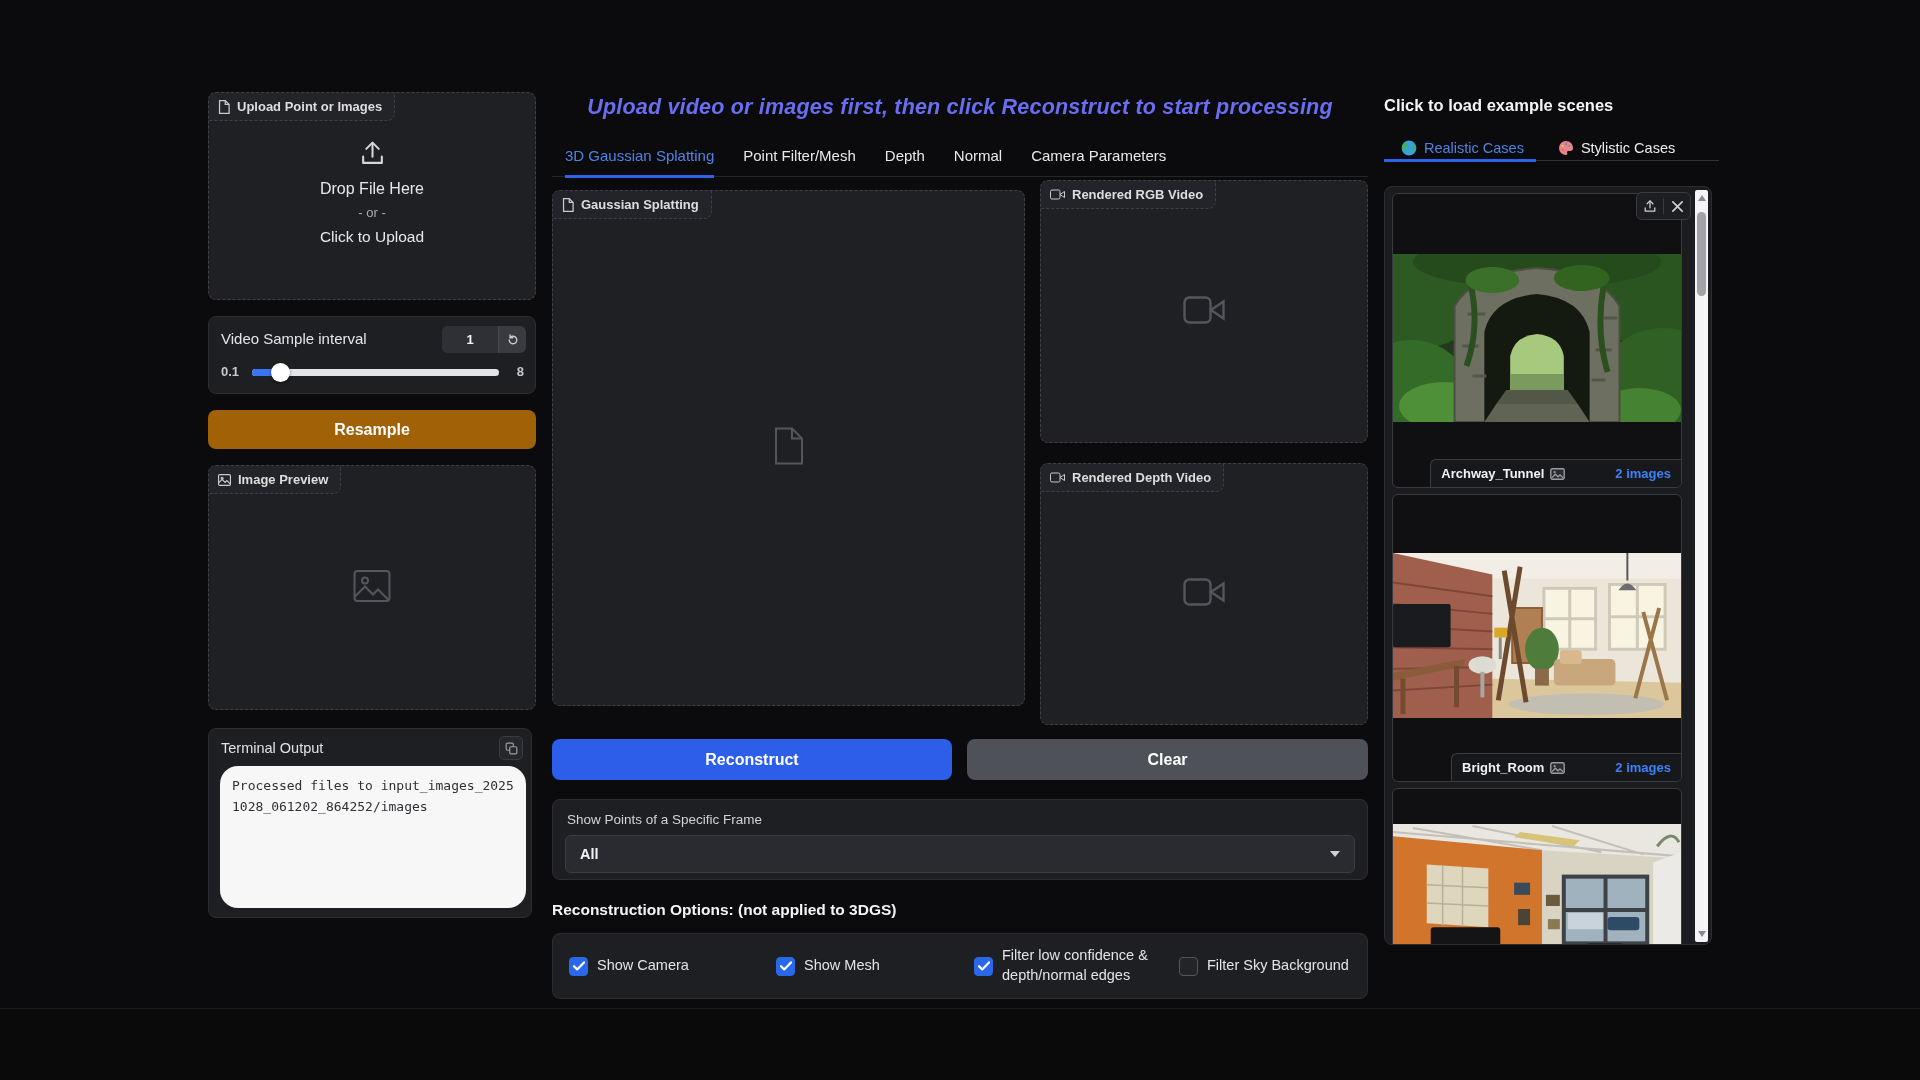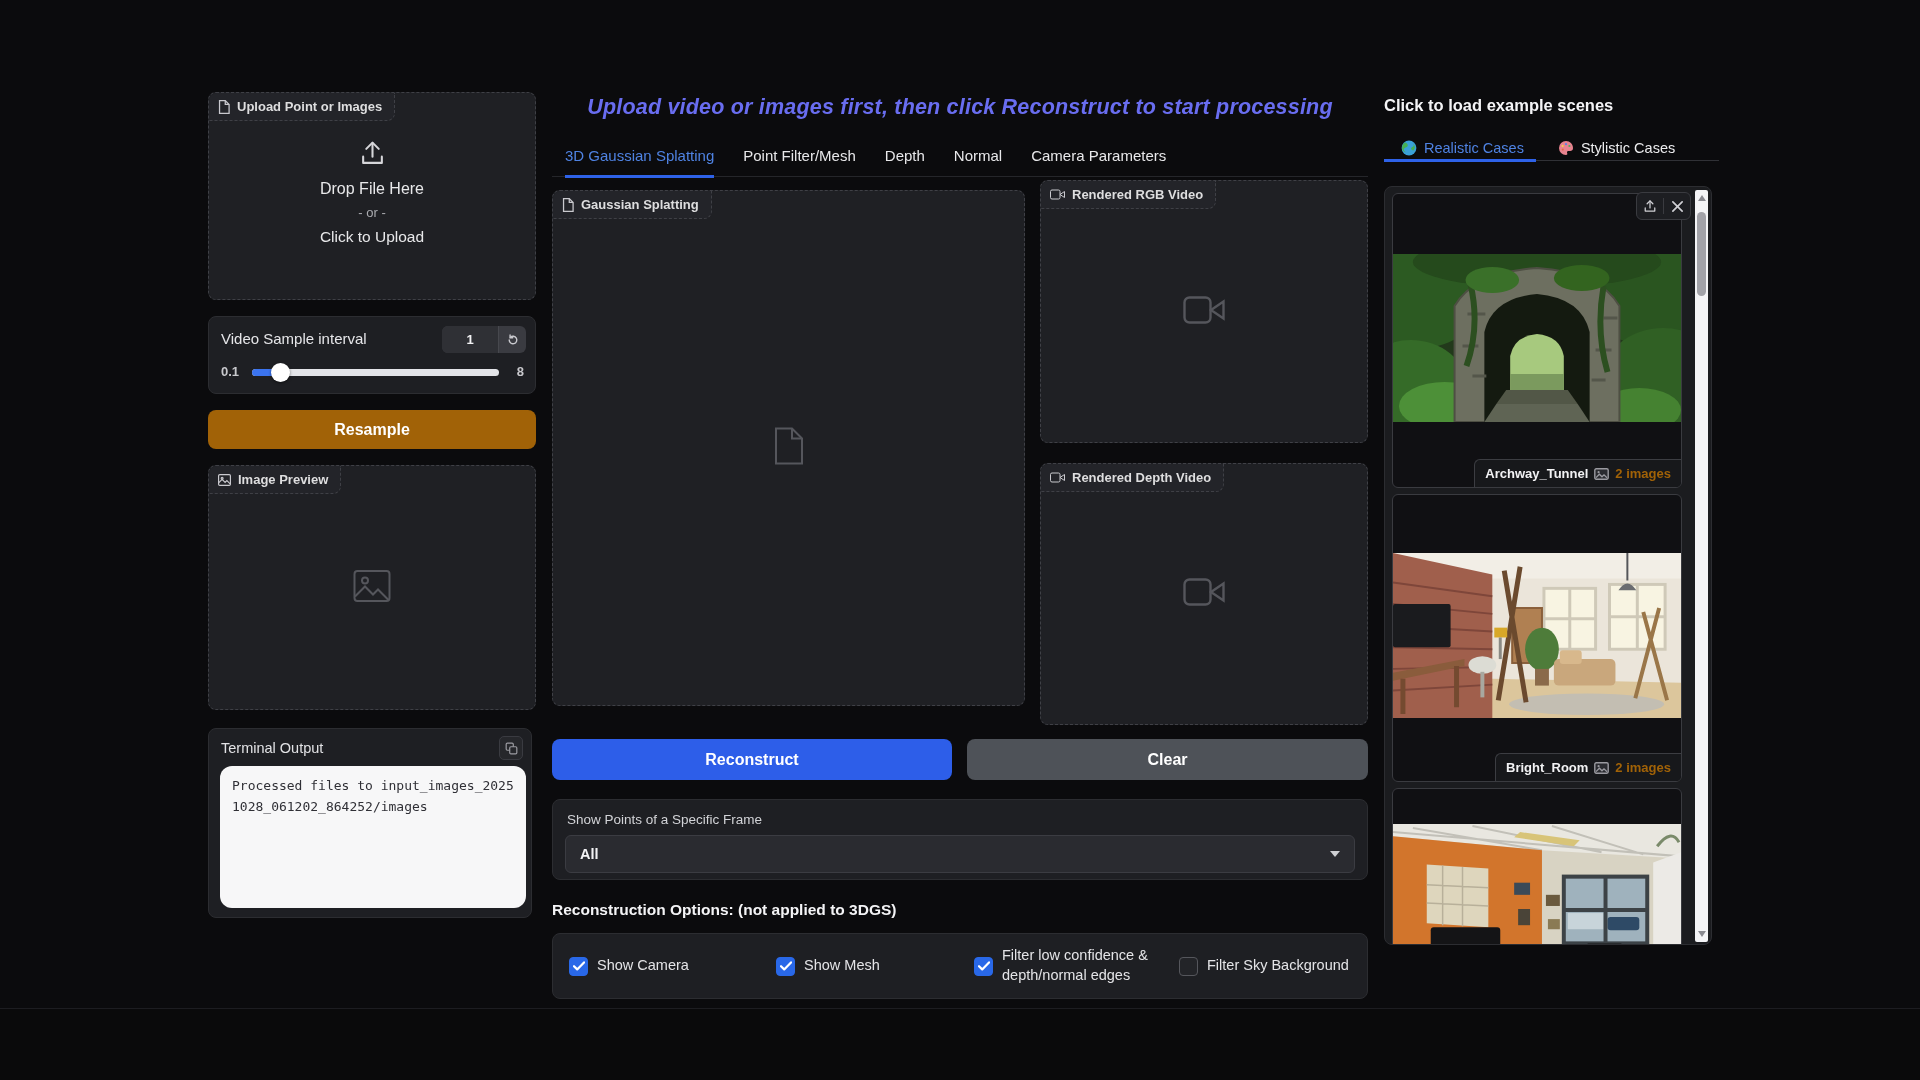--- a/index.html
+++ b/index.html
@@ -51,21 +51,21 @@
   .resample-btn { left:208px; top:410px; width:328px; height:39px; }
 
   .preview-box { left:208px; top:465px; width:328px; height:245px; }
 
   .terminal-panel { left:208px; top:728px; width:324px; height:190px; }
   .terminal-title { position:absolute; left:12px; top:11px; font-size:14.5px; color:#e2e2e5; }
   .copy-btn { position:absolute; right:8px; top:7px; width:24px; height:24px; display:flex;
     align-items:center; justify-content:center; color:#9c9ca2; border:1px solid #3a3b41;
     border-radius:5px; background:#26272b; cursor:pointer; }
   .terminal-text { position:absolute; left:11px; top:37px; width:306px; height:142px;
-    background:#f7f7f8; border-radius:12px; padding:10px 12px; color:#303036;
+    background:#f7f7f8; border-radius:18px; padding:10px 12px; color:#303036;
     font-family:"DejaVu Sans Mono", monospace; font-size:13px; line-height:1.6;
     white-space:pre-wrap; word-break:break-all; overflow:hidden; }
 
   
   .banner { left:552px; top:95px; width:816px; text-align:center; font-size:21.5px;
     font-weight:700; font-style:italic; color:#696df0; letter-spacing:.2px; }
   .tabs { left:552px; top:147px; width:816px; height:30px; display:flex; gap:29px;
     padding-left:13px; border-bottom:1px solid #25262a; }
   .tab { font-size:15px; color:#e8e8ea; padding-bottom:19px; cursor:pointer; white-space:nowrap; }
   .tab.active { color:#4f83e3; border-bottom:3px solid #2e62e8; margin-bottom:-2px; }
@@ -106,21 +106,21 @@
   .gallery { left:1384px; top:186px; width:328px; height:759px; background:#1b1c1f;
     border:1px solid #2c2d31; border-radius:8px; overflow:hidden; }
   .card { position:absolute; left:7px; width:290px; background:#101013; border:1px solid #3a3b40;
     border-radius:6px; overflow:hidden; cursor:pointer; }
   .card .thumb { position:absolute; left:0; width:288px; }
   .card .thumb svg { display:block; width:100%; height:100%; }
   .caption { position:absolute; right:0; bottom:0; height:28px; display:flex; align-items:center;
     gap:6px; padding:0 10px; background:#17181b; border-top:1px solid #3c3d42;
     border-left:1px solid #3c3d42; border-radius:6px 0 0 0; font-size:13px; font-weight:600;
     color:#f2f2f4; white-space:nowrap; z-index:2; }
-  .caption .cnt { color:#a16207; }
+  .caption .cnt { color:#3b82f6;margin-left:44px; }
   .gallery-actions { position:absolute; top:5px; right:20px; height:28px; display:flex;
     align-items:center; background:#1d1e22; border:1px solid #3a3b40; border-radius:6px; z-index:3; }
   .ga-btn { width:26px; height:26px; display:flex; align-items:center; justify-content:center;
     color:#cfcfd4; cursor:pointer; }
   .ga-div { width:1px; height:16px; background:#3a3b40; }
 
   .scrollbar { position:absolute; right:3px; top:3px; width:13px; height:752px;
     background:#f4f4f6; border-radius:2px; z-index:3; }
   .sb-btn { position:absolute; left:0; width:13px; height:16px; display:flex;
     align-items:center; justify-content:center; cursor:pointer; }

